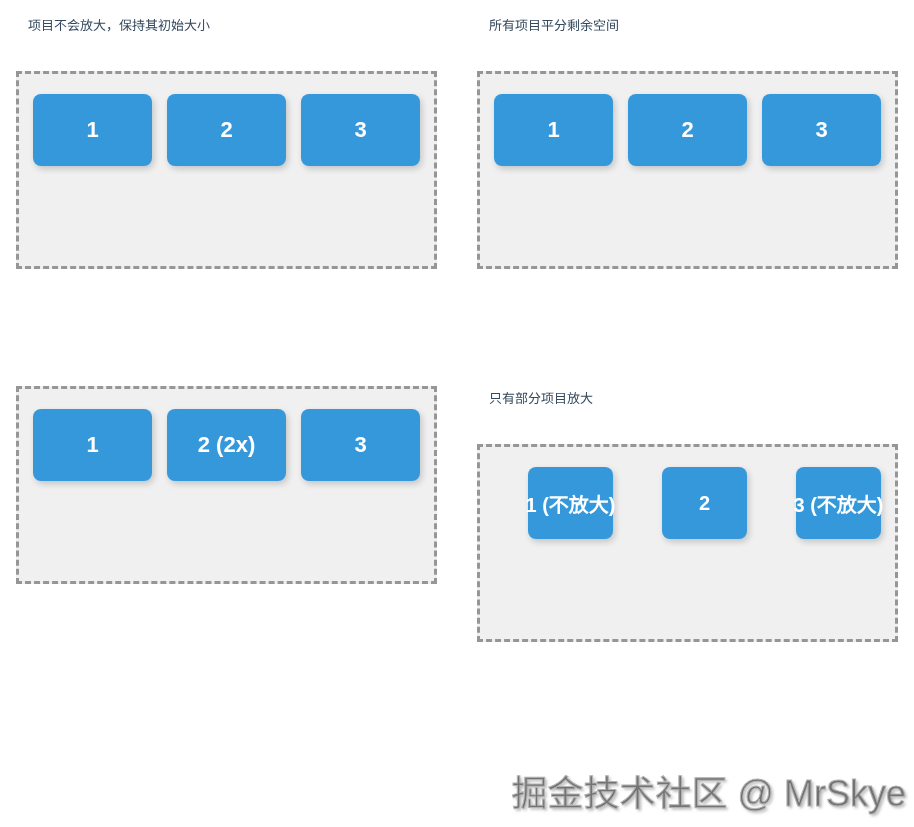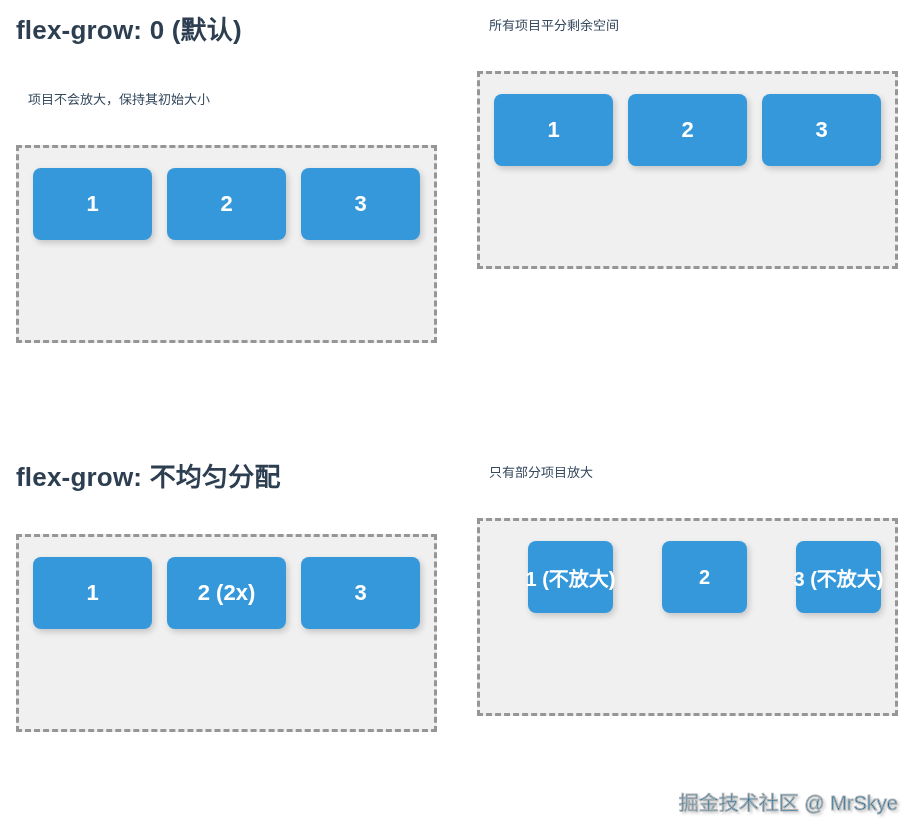--- a/index.html
+++ b/index.html
@@ -60,57 +60,55 @@
     font-size: 22px;
     display: flex;
     align-items: center;
     justify-content: center;
     white-space: nowrap;
     box-shadow: 2px 3px 6px rgba(0,0,0,0.18);
   }
   .demo-mixed .box { font-size: 20px; margin-left: 34px; }
   .watermark {
     position: absolute;
-    right: 16px;
+    right: 8px;
     bottom: 11px;
-    font-size: 20px;
-    color: #0369a1;
+    font-size: 36px;
+    color: #737373;
     -webkit-text-stroke: 1px #b3b3b3;
     text-shadow: 2px 2px 3px rgba(120,120,120,0.55);
     white-space: nowrap;
     pointer-events: none;
   }
 </style>
 </head>
 <body>
 
 <div class="page">
   <div class="grid">
 
     <section class="panel">
-      <h2 class="panel-title">flex-grow: 0 (默认)</h2>
       <p class="panel-sub">项目不会放大，保持其初始大小</p>
       <div class="demo">
         <div class="box">1</div>
         <div class="box">2</div>
         <div class="box">3</div>
       </div>
     </section>
 
     <section class="panel">
       <p class="panel-sub">所有项目平分剩余空间</p>
       <div class="demo">
         <div class="box">1</div>
         <div class="box">2</div>
         <div class="box">3</div>
       </div>
     </section>
 
     <section class="panel">
-      <h2 class="panel-title">flex-grow: 不均匀分配</h2>
       <div class="demo">
         <div class="box">1</div>
         <div class="box">2 (2x)</div>
         <div class="box">3</div>
       </div>
     </section>
 
     <section class="panel">
       <p class="panel-sub">只有部分项目放大</p>
       <div class="demo demo-mixed">

